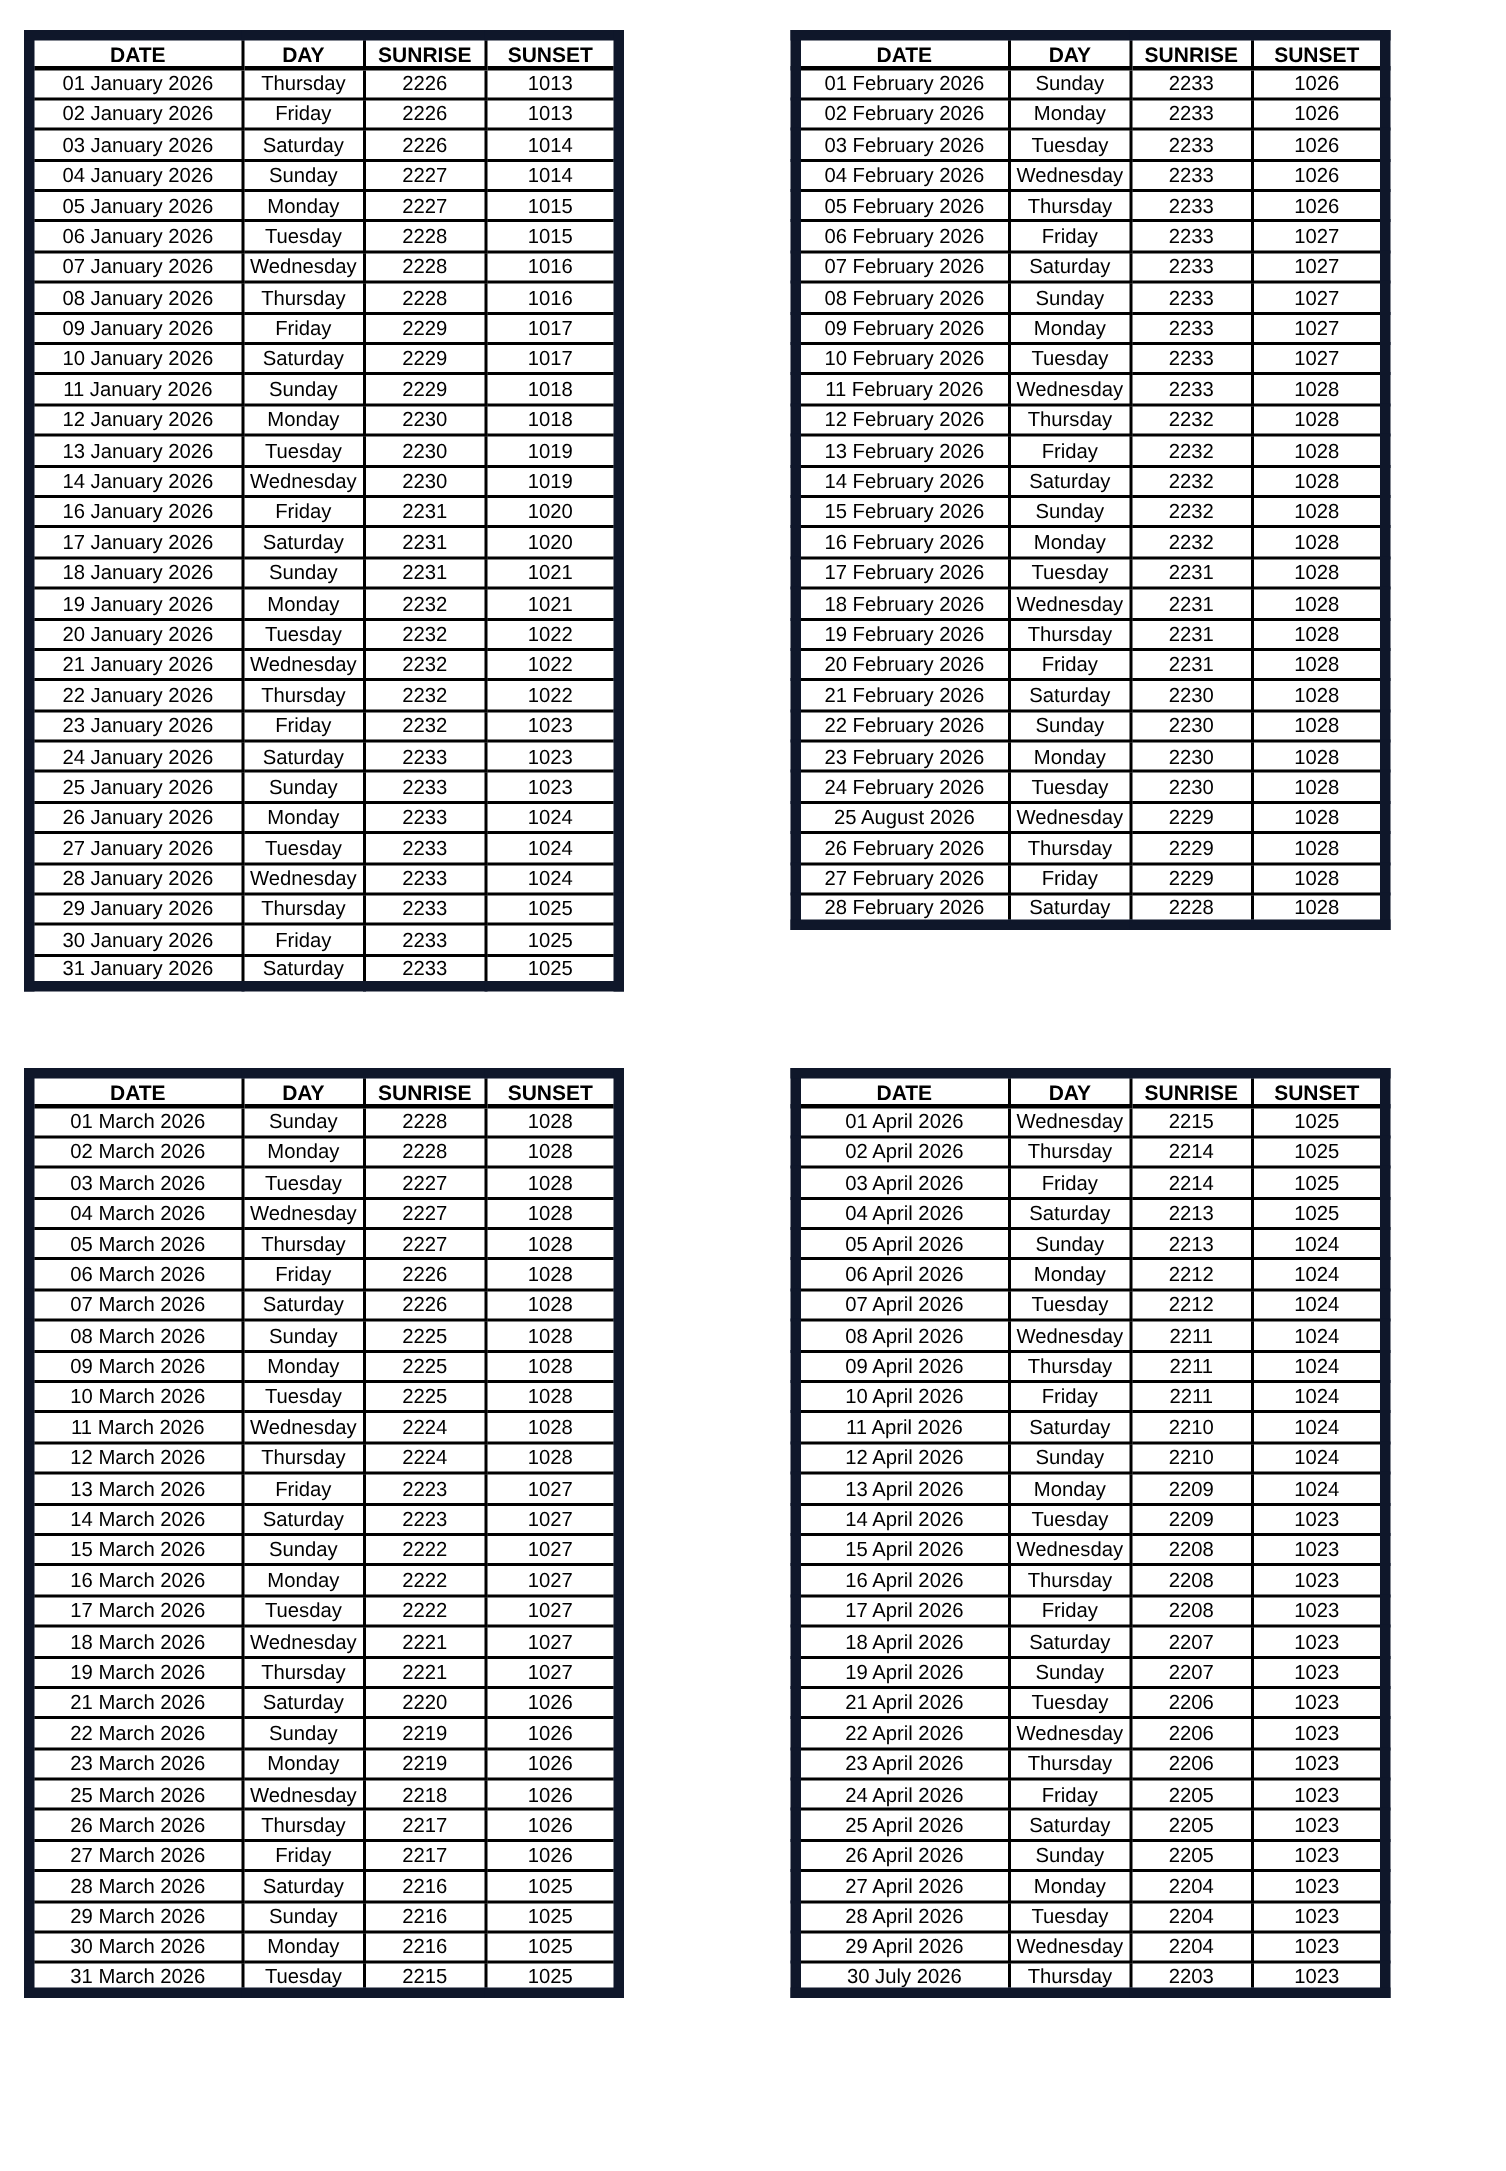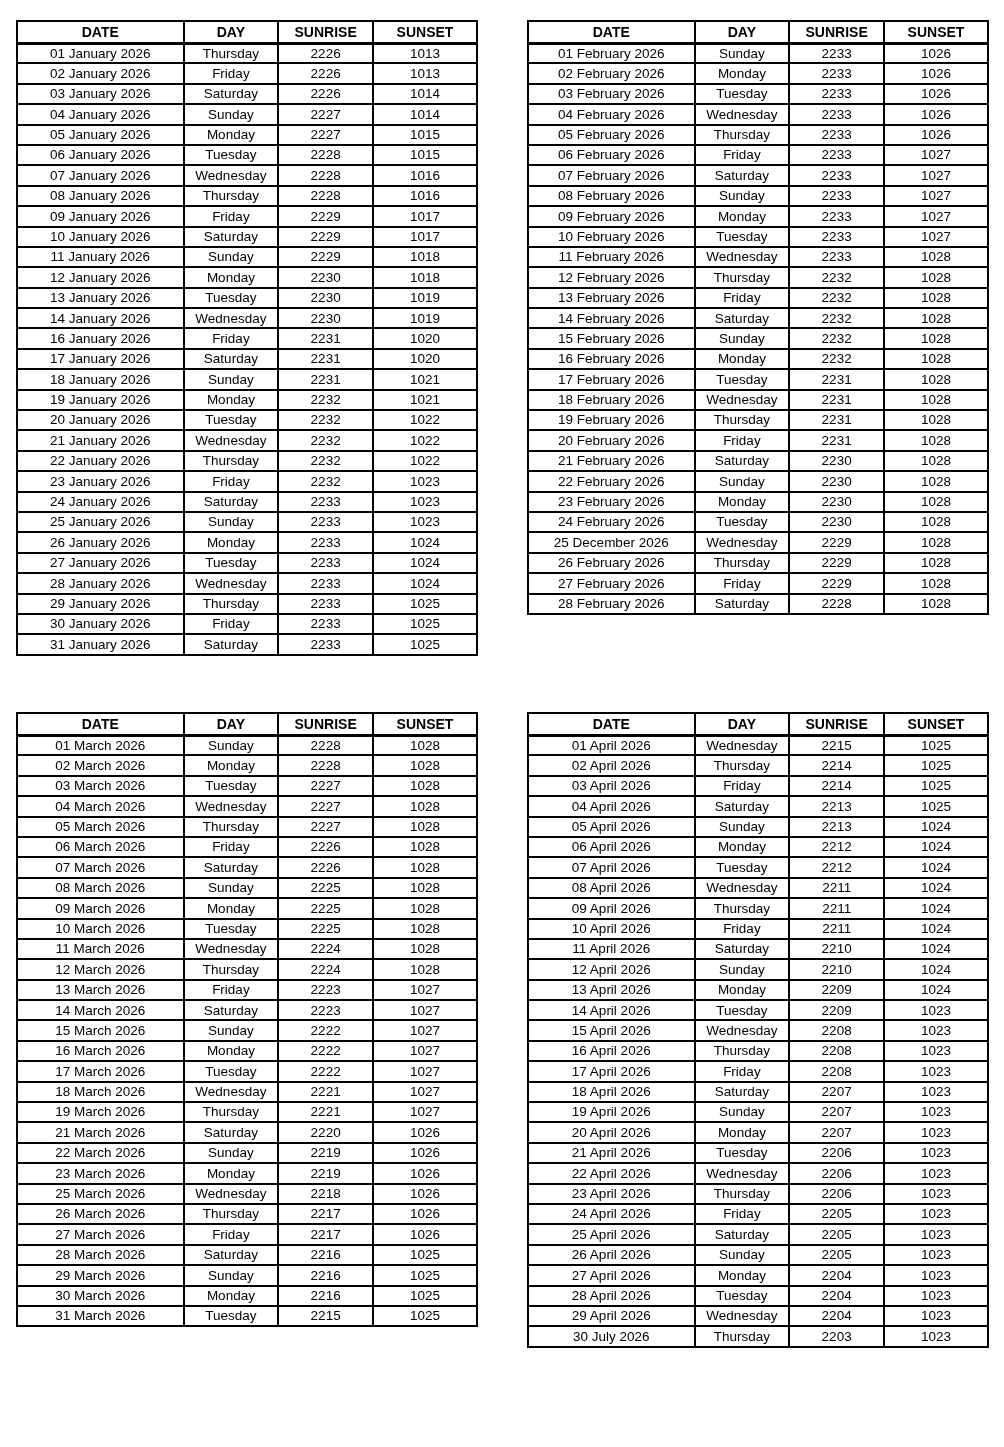--- a/index.html
+++ b/index.html
@@ -10,24 +10,24 @@
     color: #000000;
   }
   body {
     position: relative;
     width: 1004px;
     height: 1447px;
     overflow: hidden;
   }
   table.sun-table {
     position: absolute;
-    width: 462px;
+    width: 400px;
     border-collapse: collapse;
     table-layout: fixed;
-    border: 1px solid #0f172a;
+    border: 7px solid #0f172a;
   }
   table.sun-table th,
   table.sun-table td {
     border: 2px solid #000000;
     box-sizing: border-box;
     height: 20.4px;
     padding: 0 2px;
     text-align: center;
     vertical-align: middle;
     font-size: 13.5px;
@@ -402,21 +402,21 @@
         <td>2230</td>
         <td>1028</td>
       </tr>
       <tr>
         <td>24 February 2026</td>
         <td>Tuesday</td>
         <td>2230</td>
         <td>1028</td>
       </tr>
       <tr>
-        <td>25 December 2026</td>
+        <td>25 August 2026</td>
         <td>Wednesday</td>
         <td>2229</td>
         <td>1028</td>
       </tr>
       <tr>
         <td>26 February 2026</td>
         <td>Thursday</td>
         <td>2229</td>
         <td>1028</td>
       </tr>
@@ -752,26 +752,20 @@
         <td>2207</td>
         <td>1023</td>
       </tr>
       <tr>
         <td>19 April 2026</td>
         <td>Sunday</td>
         <td>2207</td>
         <td>1023</td>
       </tr>
       <tr>
-        <td>20 April 2026</td>
-        <td>Monday</td>
-        <td>2207</td>
-        <td>1023</td>
-      </tr>
-      <tr>
         <td>21 April 2026</td>
         <td>Tuesday</td>
         <td>2206</td>
         <td>1023</td>
       </tr>
       <tr>
         <td>22 April 2026</td>
         <td>Wednesday</td>
         <td>2206</td>
         <td>1023</td>

